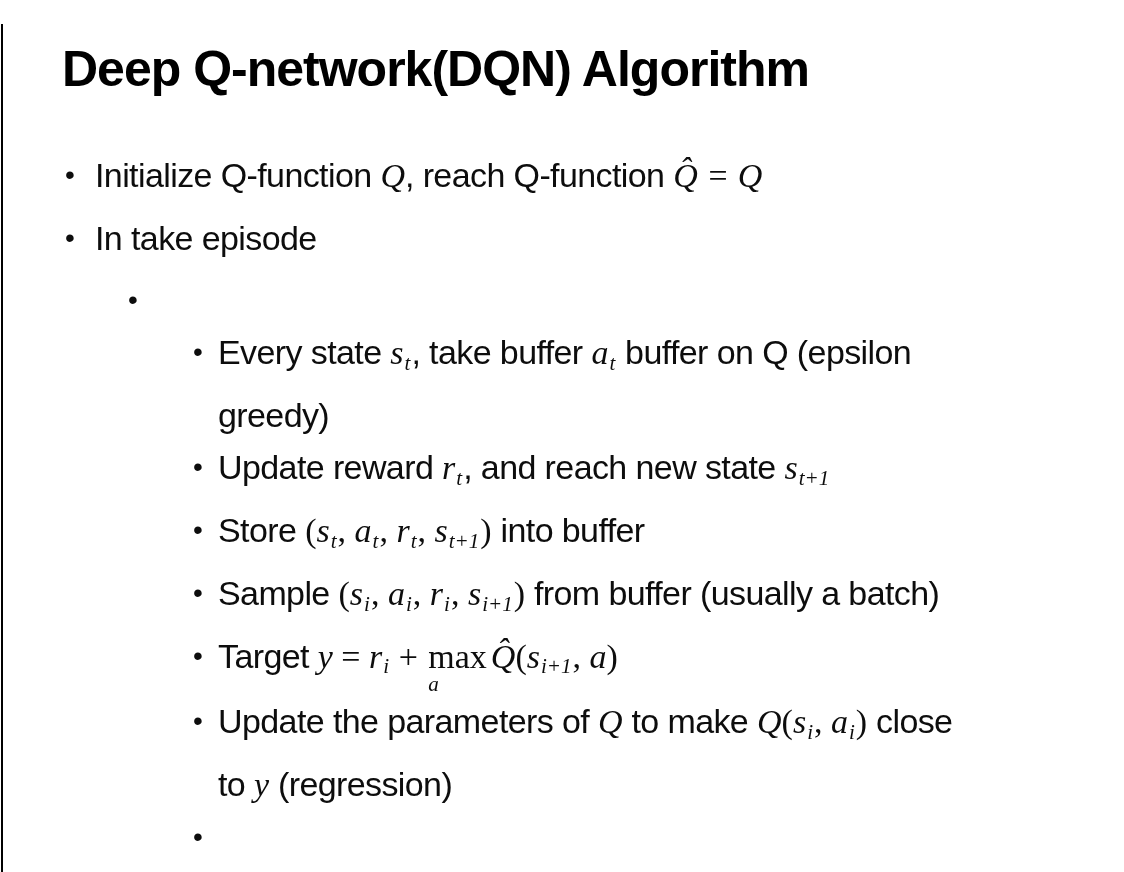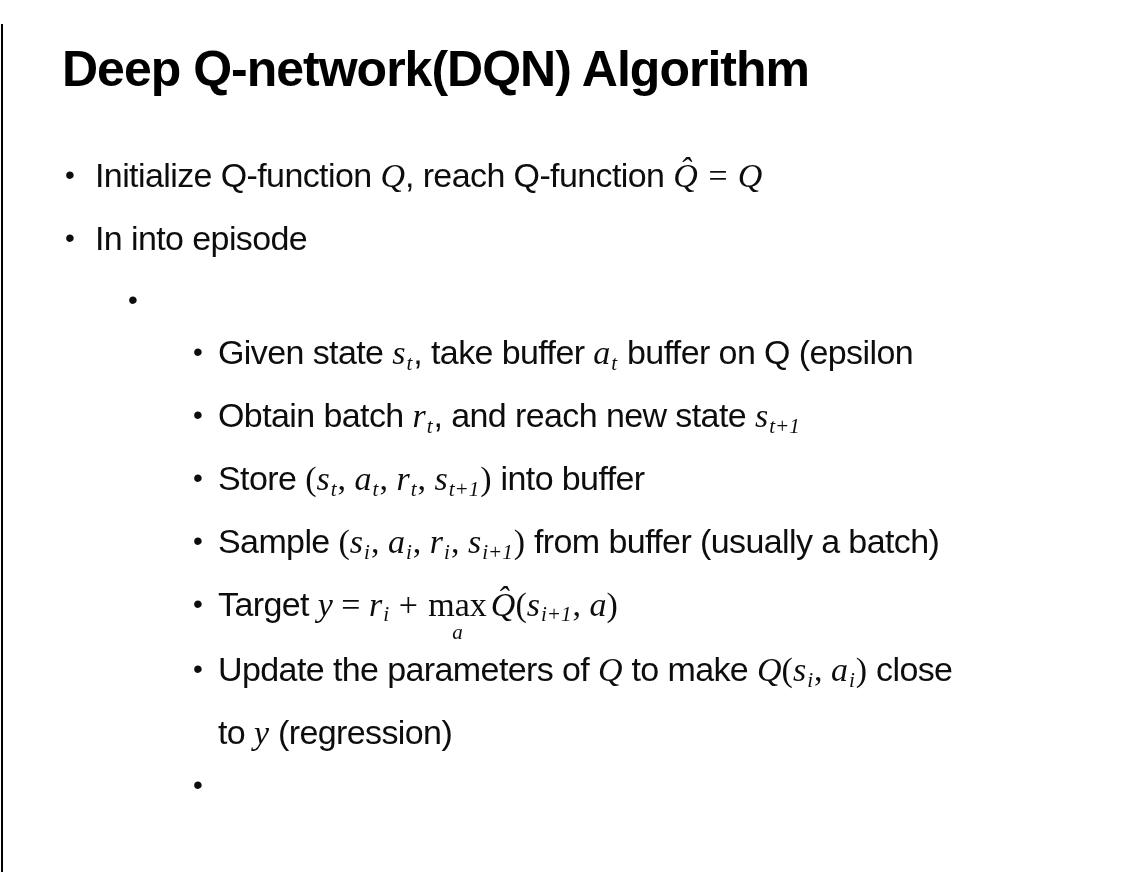--- a/index.html
+++ b/index.html
@@ -80,21 +80,20 @@
     font-style: italic;
     font-size: 0.62em;
     vertical-align: -0.28em;
     letter-spacing: 0;
     margin-left: 1px;
     margin-right: 1px;
   }
   .underset {
     display: inline-flex;
     flex-direction: column;
-    align-items: center;
     margin: 0 4px 0 2px;
     letter-spacing: 0;
   }
   .underset .u-top {
     font-family: "Liberation Serif", serif;
     line-height: 1.02;
   }
   .underset .u-bot {
     font-family: "Liberation Serif", serif;
     font-style: italic;
@@ -108,32 +107,32 @@
 <div class="slide">
   <div class="edge-line"></div>
   <div class="title">Deep Q-network(DQN) Algorithm</div>
   <div class="content">
       <div class="bullet-row lv1">
         <span class="bullet">•</span>
         <span class="text"><span class="plain">Initialize Q-function </span><span class="math-i">Q</span><span class="plain">, reach Q-function </span><span class="math-i">Q̂ = Q</span></span>
       </div>
       <div class="bullet-row lv1">
         <span class="bullet">•</span>
-        <span class="text"><span class="plain">In into episode</span></span>
+        <span class="text"><span class="plain">In take episode</span></span>
       </div>
       <div class="bullet-row lv2">
         <span class="bullet">•</span>
       </div>
       <div class="bullet-row lv3">
         <span class="bullet">•</span>
-        <span class="text"><span class="plain">Given state </span><span class="math-i">s</span><span class="math-sub">t</span><span class="plain">, take buffer </span><span class="math-i">a</span><span class="math-sub">t</span><span class="plain"> buffer on Q (epsilon</span><br></span>
+        <span class="text"><span class="plain">Every state </span><span class="math-i">s</span><span class="math-sub">t</span><span class="plain">, take buffer </span><span class="math-i">a</span><span class="math-sub">t</span><span class="plain"> buffer on Q (epsilon</span><br><span class="plain">greedy)</span></span>
       </div>
       <div class="bullet-row lv3">
         <span class="bullet">•</span>
-        <span class="text"><span class="plain">Obtain batch </span><span class="math-i">r</span><span class="math-sub">t</span><span class="plain">, and reach new state </span><span class="math-i">s</span><span class="math-sub">t+1</span></span>
+        <span class="text"><span class="plain">Update reward </span><span class="math-i">r</span><span class="math-sub">t</span><span class="plain">, and reach new state </span><span class="math-i">s</span><span class="math-sub">t+1</span></span>
       </div>
       <div class="bullet-row lv3">
         <span class="bullet">•</span>
         <span class="text"><span class="plain">Store </span><span class="math-r">(</span><span class="math-i">s</span><span class="math-sub">t</span><span class="math-r">, </span><span class="math-i">a</span><span class="math-sub">t</span><span class="math-r">, </span><span class="math-i">r</span><span class="math-sub">t</span><span class="math-r">, </span><span class="math-i">s</span><span class="math-sub">t+1</span><span class="math-r">)</span><span class="plain"> into buffer</span></span>
       </div>
       <div class="bullet-row lv3">
         <span class="bullet">•</span>
         <span class="text"><span class="plain">Sample </span><span class="math-r">(</span><span class="math-i">s</span><span class="math-sub">i</span><span class="math-r">, </span><span class="math-i">a</span><span class="math-sub">i</span><span class="math-r">, </span><span class="math-i">r</span><span class="math-sub">i</span><span class="math-r">, </span><span class="math-i">s</span><span class="math-sub">i+1</span><span class="math-r">)</span><span class="plain"> from buffer (usually a batch)</span></span>
       </div>
       <div class="bullet-row lv3">

